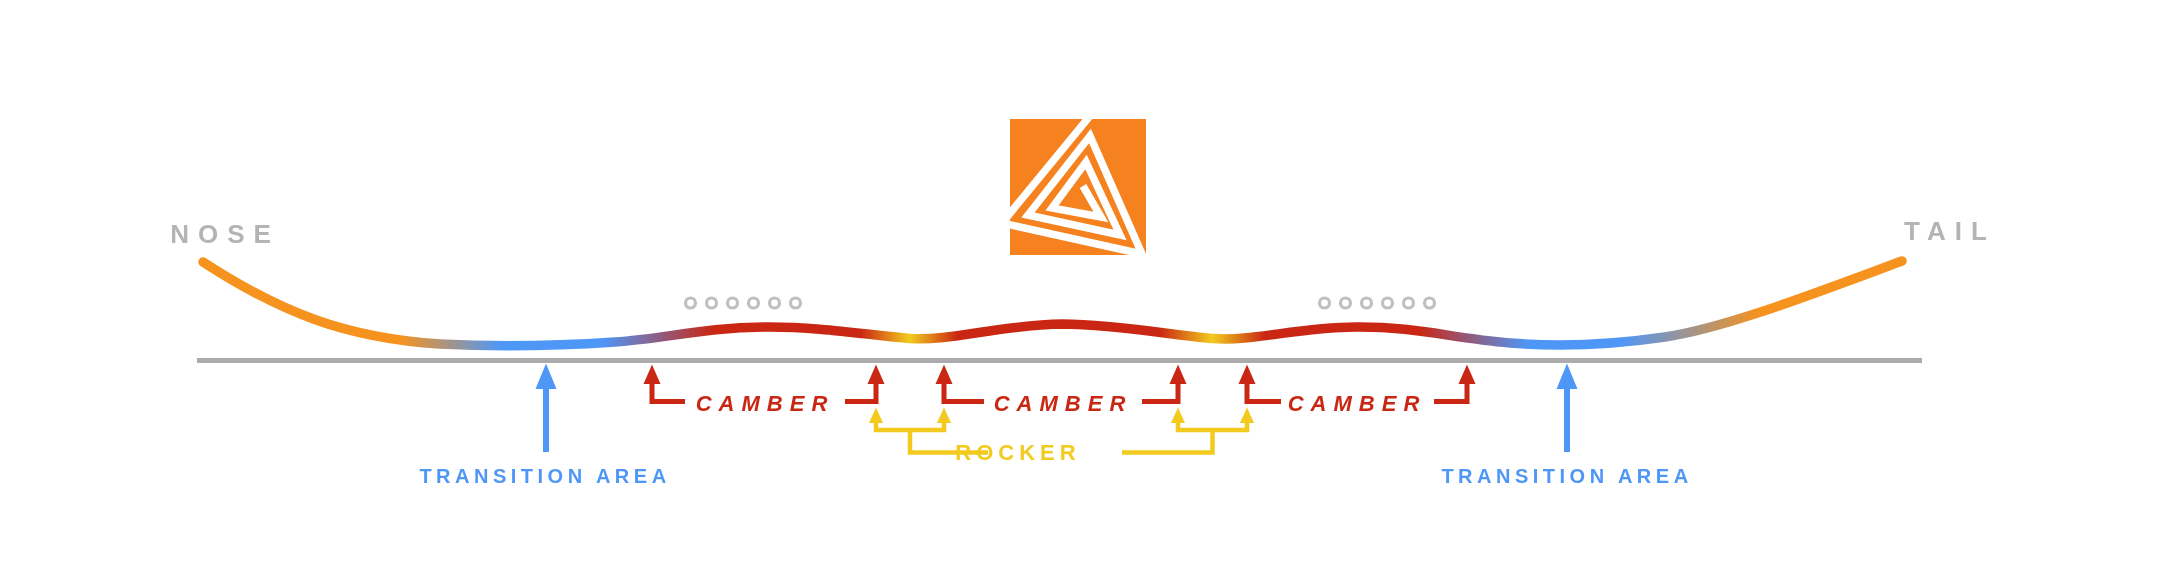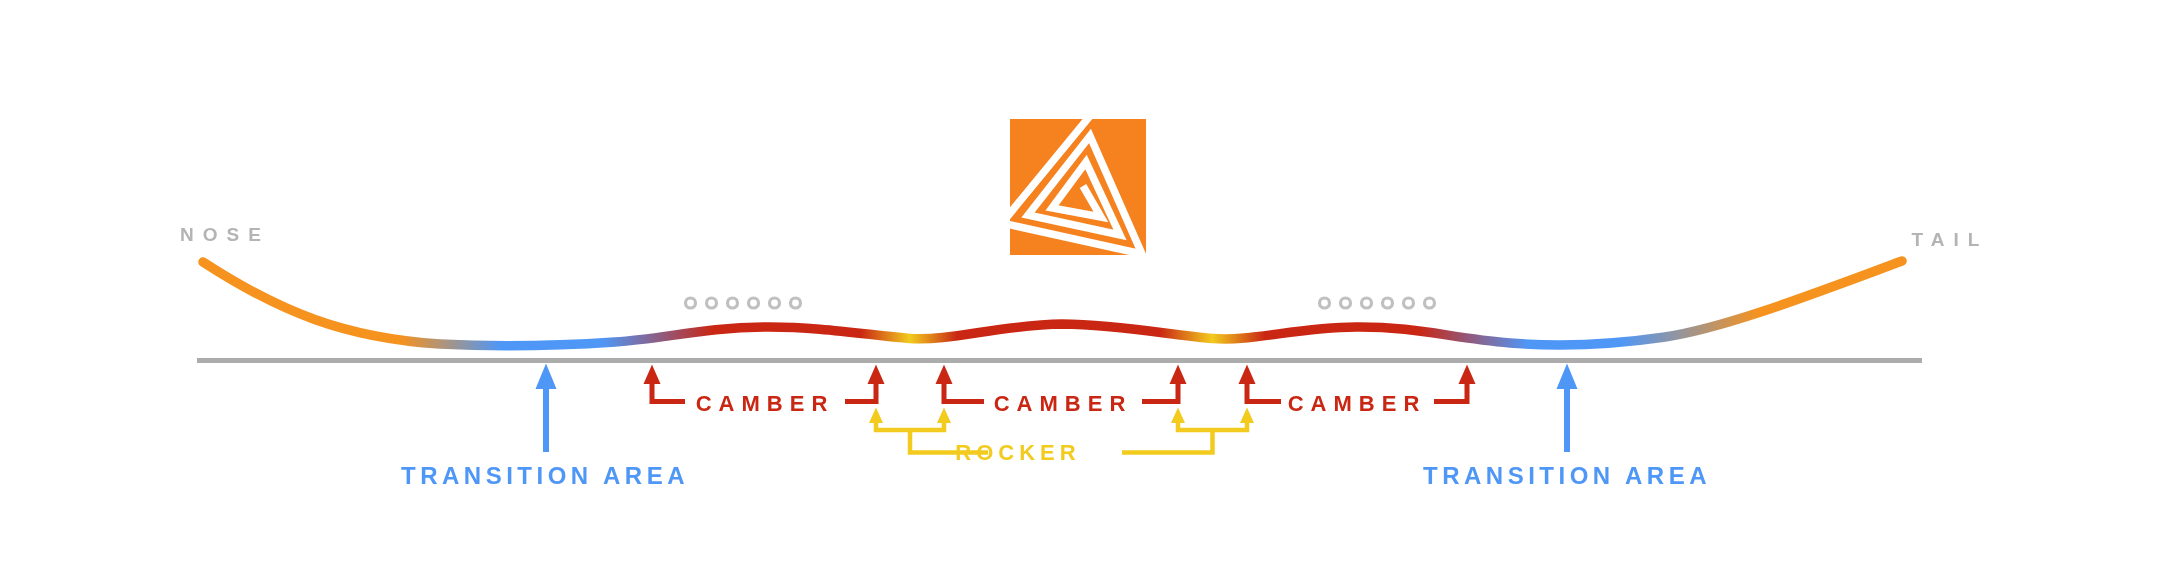--- a/index.html
+++ b/index.html
@@ -12,24 +12,24 @@
     font-family: "Liberation Sans", sans-serif;
   }
   .layer { position: absolute; left: 0; top: 0; }
   .label {
     position: absolute;
     transform: translate(-50%, -50%);
     font-weight: bold;
     white-space: nowrap;
     line-height: 1;
   }
-  .lbl-nose-tail { color: var(--grayText); font-size: 19px; letter-spacing: 9px; }
-  .lbl-camber    { color: var(--red);      font-size: 22px; letter-spacing: 7px; }
+  .lbl-nose-tail { color: var(--grayText); font-size: 26px; letter-spacing: 9px; }
+  .lbl-camber    { color: var(--red);      font-size: 22px; letter-spacing: 7px; font-style: italic; }
   .lbl-rocker    { color: var(--yellow);   font-size: 22px; letter-spacing: 5px; }
-  .lbl-transition{ color: var(--blue);     font-size: 24px; letter-spacing: 4.5px; text-align: right; }
+  .lbl-transition{ color: var(--blue);     font-size: 20px; letter-spacing: 4.5px; text-align: right; }
 
   .stroke-red    { stroke: var(--red);      fill: none; stroke-width: 5; }
   .fill-red      { fill: var(--red);        stroke: none; }
   .stroke-yellow { stroke: var(--yellow);   fill: none; stroke-width: 4.5; }
   .fill-yellow   { fill: var(--yellow);     stroke: none; }
   .stroke-blue   { stroke: var(--blue);     fill: none; stroke-width: 6; }
   .fill-blue     { fill: var(--blue);       stroke: none; }
   .baseline      { stroke: var(--baseline); stroke-width: 5; }
   .dot-ring      { fill: #ffffff; stroke: var(--dotRing); stroke-width: 3.2; }
   .logo-bg       { fill: var(--logoOrange); }
@@ -142,21 +142,21 @@
       <polygon class="fill-blue" points="546,363.5 535.5,389 556.5,389"></polygon>
       <path class="stroke-blue" d="M546,386 V452"></path>
     </g>
     <g>
       <polygon class="fill-blue" points="1567,363.5 1556.5,389 1577.5,389"></polygon>
       <path class="stroke-blue" d="M1567,386 V452"></path>
     </g>
   </svg>
 
   <div class="label lbl-nose-tail" style="left:225px; top:234px;">NOSE</div>
-  <div class="label lbl-nose-tail" style="left:1950px; top:231px;margin-top:8px;">TAIL</div>
+  <div class="label lbl-nose-tail" style="left:1950px; top:231px;">TAIL</div>
 
   <div class="label lbl-camber" style="left:765px; top:404px;">CAMBER</div>
   <div class="label lbl-camber" style="left:1063px; top:404px;">CAMBER</div>
   <div class="label lbl-camber" style="left:1357px; top:404px;">CAMBER</div>
 
   <div class="label lbl-rocker" style="left:1018px; top:453px;">ROCKER</div>
 
   <div class="label lbl-transition" style="left:545px; top:476px;">TRANSITION AREA</div>
   <div class="label lbl-transition" style="left:1567px; top:476px;">TRANSITION AREA</div>
 

